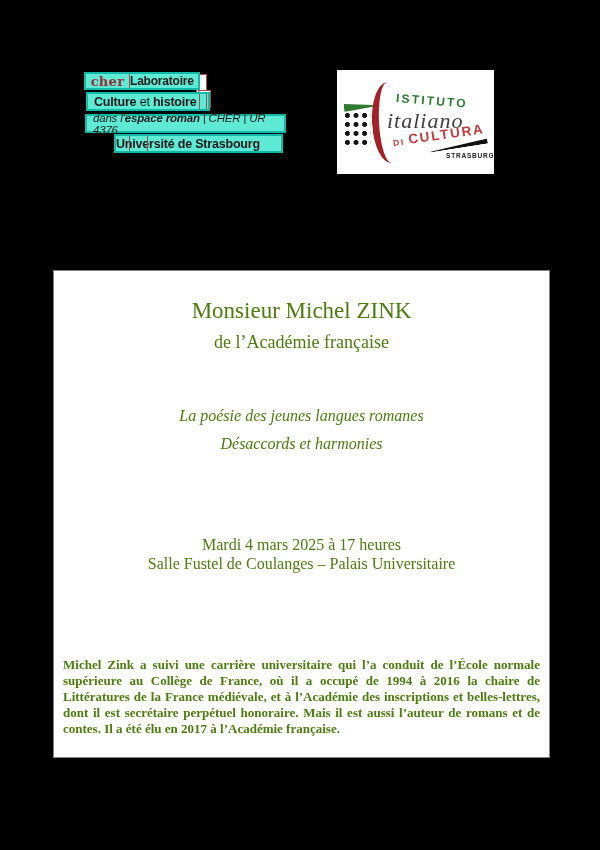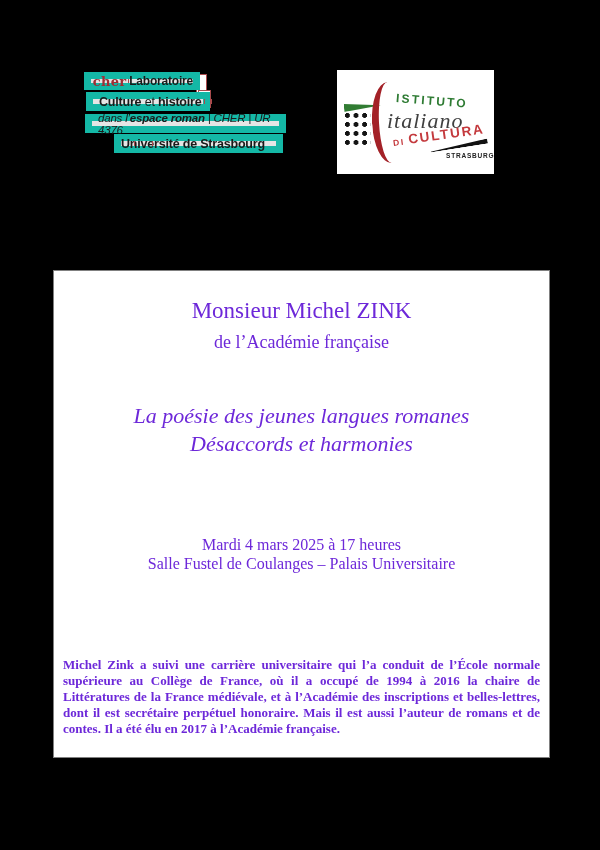--- a/index.html
+++ b/index.html
@@ -5,21 +5,21 @@
   html,body{margin:0;padding:0;}
   body{
     width:600px;height:850px;position:relative;overflow:hidden;
     background:#000;font-family:"Liberation Sans",sans-serif;
     -webkit-font-smoothing:antialiased;
   }
   .abs{position:absolute;}
 
   
   .cher-box{
-    position:absolute;background:#e5e5e5;border:7px solid #14b8a6;
+    position:absolute;background:#5eead4;border:2px solid #14b8a6;
     display:flex;align-items:center;box-sizing:border-box;
     font-family:"Liberation Sans",sans-serif;color:#1a1a1a;letter-spacing:-0.2px;
   }
   .cher-tab{position:absolute;background:#fff;border:1px solid #a84a4c;box-sizing:border-box;}
   .cher-cell-divider{width:1px;align-self:stretch;background:#a84a4c;}
   .cher-wordmark{
     font-family:"DejaVu Serif",serif;font-weight:bold;font-size:13px;color:#a12c33;
     width:43px;text-align:center;letter-spacing:0.3px;
   }
   .cher-row1-label{flex:1;font-size:12px;font-weight:600;}
@@ -62,27 +62,27 @@
     transform:rotate(-9deg);clip-path:polygon(0 85%,100% 0,100% 100%,0 100%);
   }
   .iic-city{
     position:absolute;left:109px;top:82px;color:#222;font-size:6.5px;font-weight:bold;letter-spacing:0.8px;
   }
 
   
   .event-card{
     position:absolute;left:53px;top:270px;width:497px;height:488px;
     background:#fff;border:1px solid #808080;box-sizing:border-box;
-    font-family:"Liberation Serif",serif;color:#6d28d9;
+    font-family:"Liberation Serif",serif;color:#4d7c0f;
   }
   .speaker-name{position:absolute;top:27px;left:0;right:0;text-align:center;font-size:23px;}
   .speaker-affiliation{position:absolute;top:61px;left:0;right:0;text-align:center;font-size:18px;}
   .event-title{
     position:absolute;top:131px;left:0;right:0;text-align:center;
-    font-size:22px;font-style:italic;line-height:28px;
+    font-size:16px;font-style:italic;line-height:28px;
   }
   .event-when{position:absolute;top:264px;left:0;right:0;text-align:center;font-size:16px;line-height:19px;}
   .speaker-bio{
     position:absolute;top:386px;left:9px;right:9px;
     font-size:13px;font-weight:bold;line-height:16px;
     text-align:justify;
   }
 </style>
 </head>
 <body>

